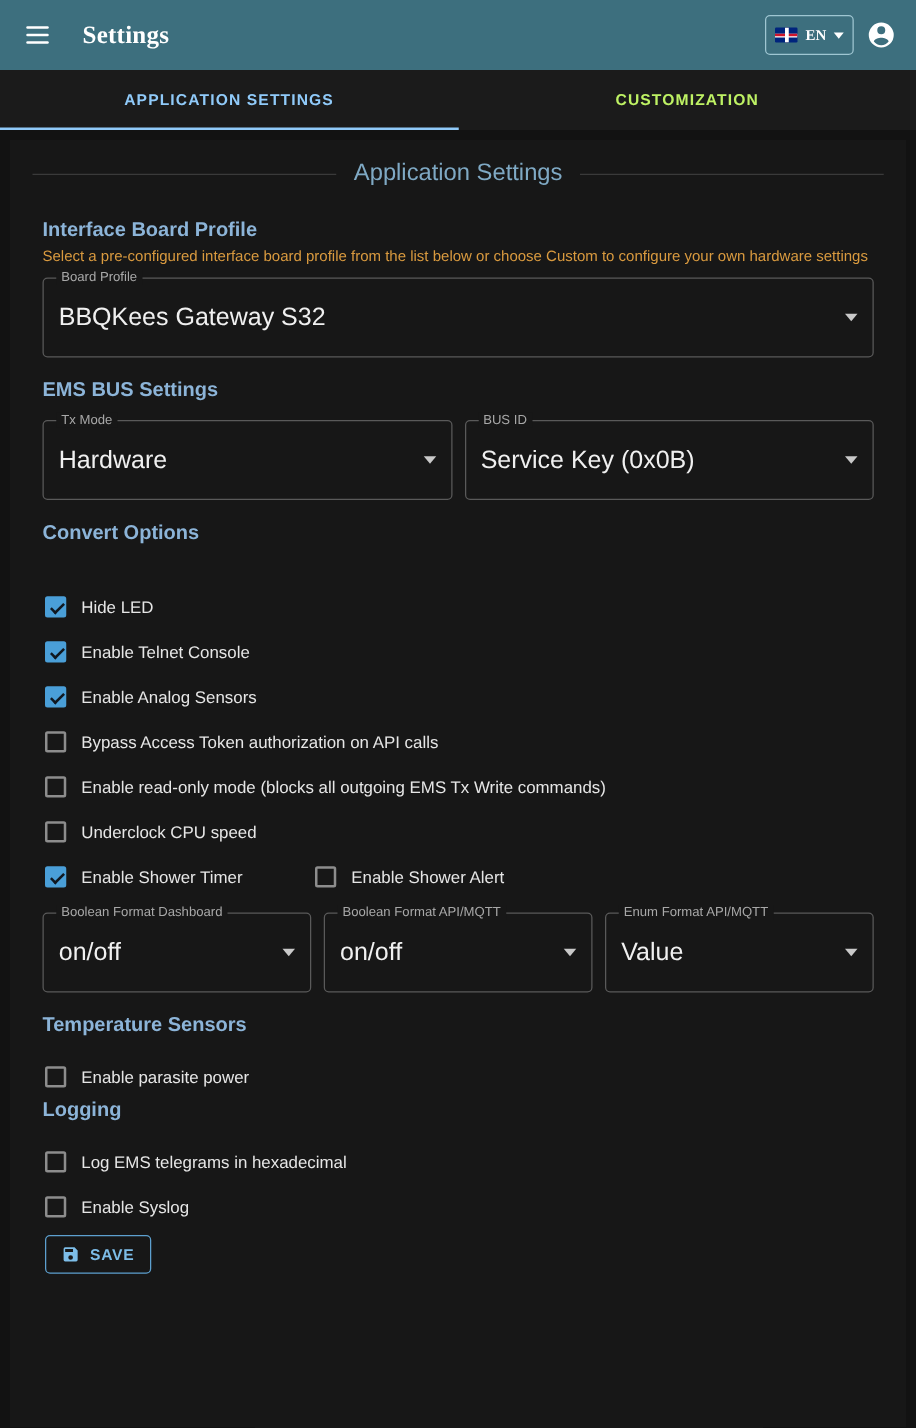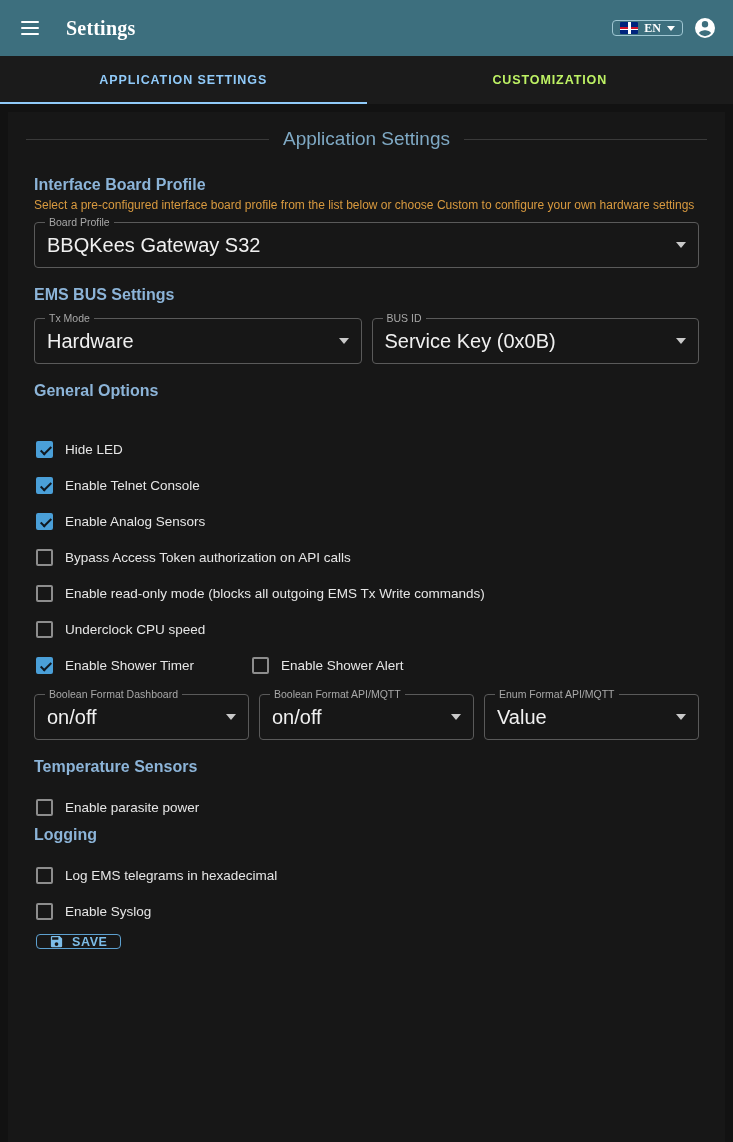--- a/index.html
+++ b/index.html
@@ -52,21 +52,21 @@
   .appbar-right {
     margin-left: auto;
     display: flex;
     align-items: center;
     gap: 10px;
     padding-right: 6px;
   }
   .lang-select {
     border: 1px solid #9fc6d2;
     border-radius: 4px;
-    height: 16px;
+    height: 32px;
     display: flex;
     align-items: center;
     gap: 6px;
     padding: 0 7px;
     cursor: pointer;
     background: transparent;
     margin-left: 40px;
   }
   .flag {
     width: 18px; height: 12px;
@@ -178,21 +178,21 @@
     padding-left: 8px;
   }
   .gap-18 { height: 18px; }
   .gap-10 { height: 10px; }
 
   
   .field {
     position: relative;
     border: 1px solid #5a5a5a;
     border-radius: 4px;
-    height: 46px;
+    height: 64px;
     display: flex;
     align-items: center;
     padding: 0 12px;
     background: transparent;
     cursor: pointer;
   }
   .field-label {
     position: absolute;
     top: -7px;
     left: 10px;
@@ -257,21 +257,21 @@
   }
   .check-inline-gap { width: 58px; }
 
   
   .save-btn {
     margin: 14px 0 0 10px;
     border: 1px solid #5da0cf;
     color: #7dbde8;
     background: transparent;
     border-radius: 4px;
-    height: 15px;
+    height: 31px;
     padding: 0 12px;
     display: inline-flex;
     align-items: center;
     gap: 8px;
     font-size: 12.5px;
     font-weight: bold;
     letter-spacing: 0.6px;
     cursor: pointer;
   }
   .save-icon svg { display: block; }
@@ -350,21 +350,21 @@
           <span class="field-label">BUS ID</span>
           <span class="field-value">Service Key (0x0B)</span>
           <span class="field-arrow"></span>
         </div>
       </div>
     </div>
 
     <div class="gap-18"></div>
 
     
-    <div class="section-title">General Options</div>
+    <div class="section-title">Convert Options</div>
     <div class="gap-10"></div>
 
     <div style="height:8px"></div>
 
     <div class="check-row">
       <div class="check-item">
         <span class="cbox checked"></span>
         <span class="check-label">Hide LED</span>
       </div>
     </div>

